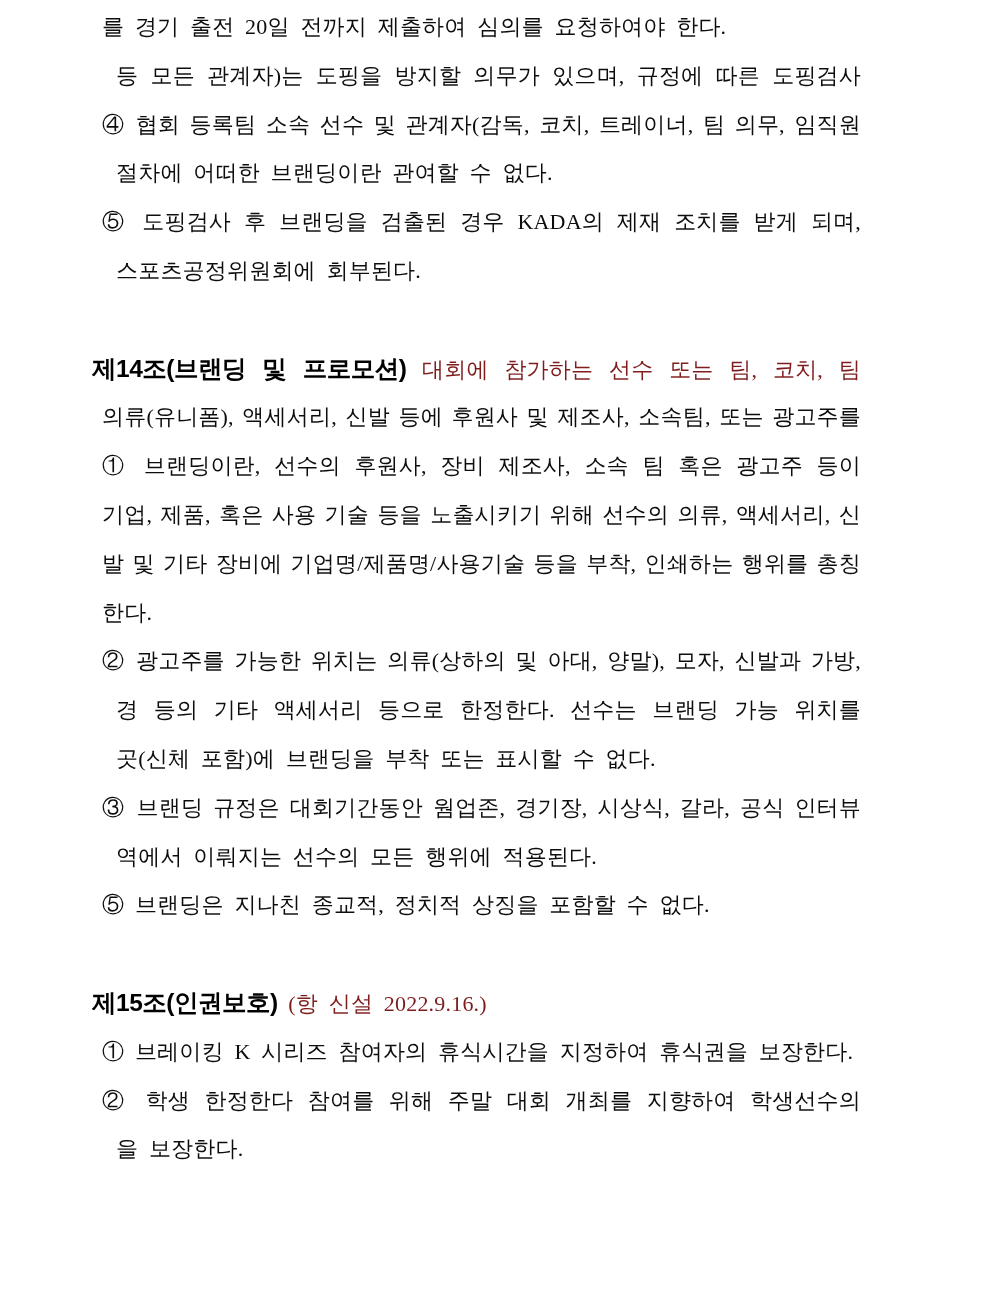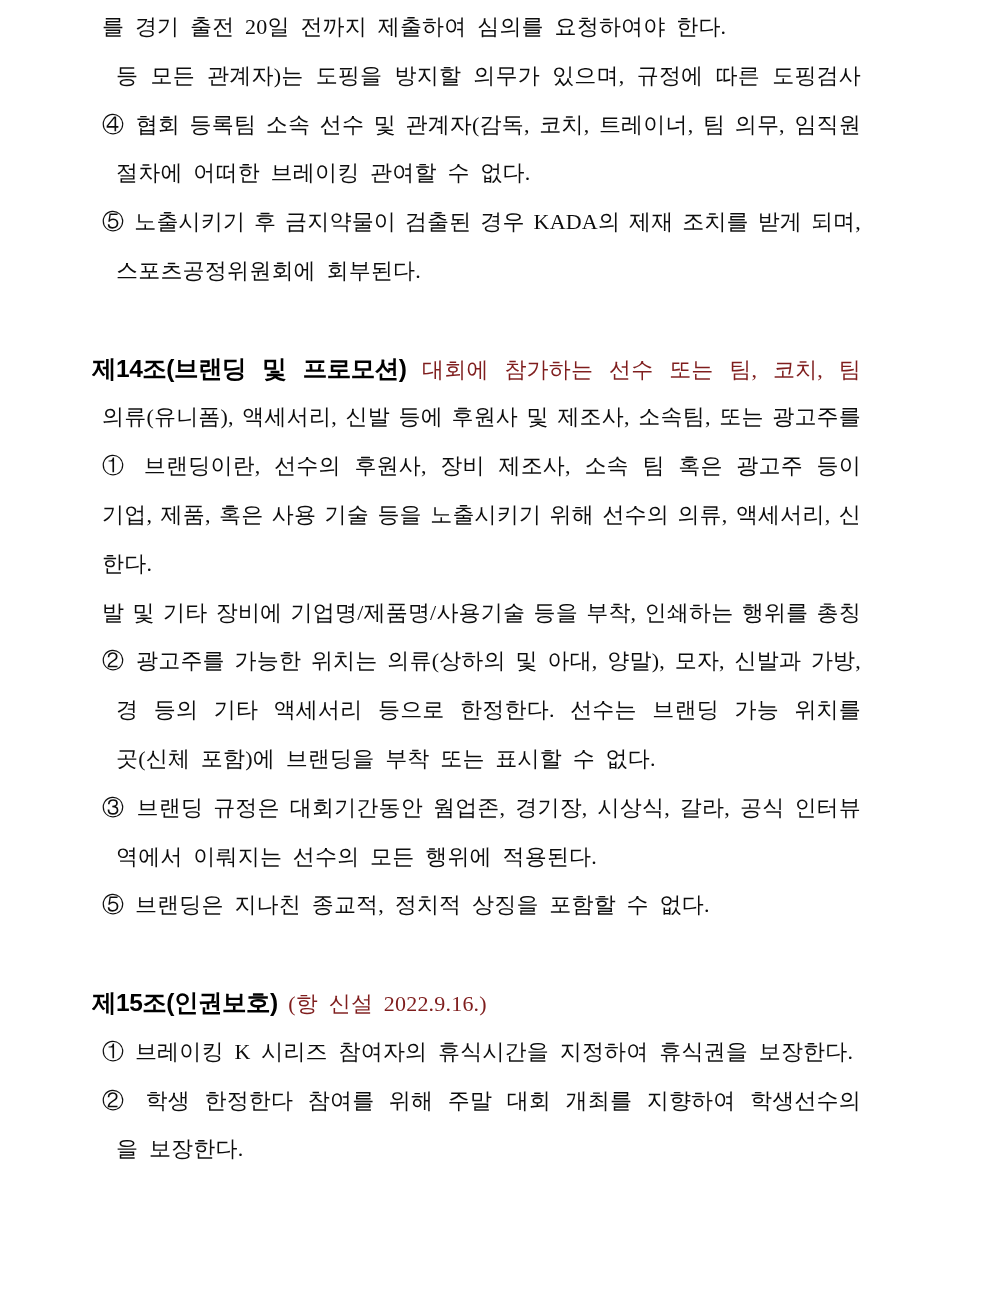--- a/index.html
+++ b/index.html
@@ -57,30 +57,30 @@
   }
   .line.blank {  }
 </style>
 </head>
 <body>
 
 <main class="page">
     <div class="line body indent-1">를 경기 출전 20일 전까지 제출하여 심의를 요청하여야 한다.</div>
     <div class="line body justify indent-2">등 모든 관계자)는 도핑을 방지할 의무가 있으며, 규정에 따른 도핑검사</div>
     <div class="line body justify indent-1">④ 협회 등록팀 소속 선수 및 관계자(감독, 코치, 트레이너, 팀 의무, 임직원</div>
-    <div class="line body indent-2">절차에 어떠한 브레이킹 관여할 수 없다.</div>
-    <div class="line body justify indent-1">⑤ 노출시키기 후 금지약물이 검출된 경우 KADA의 제재 조치를 받게 되며,</div>
+    <div class="line body indent-2">절차에 어떠한 브랜딩이란 관여할 수 없다.</div>
+    <div class="line body justify indent-1">⑤ 도핑검사 후 브랜딩을 검출된 경우 KADA의 제재 조치를 받게 되며,</div>
     <div class="line body indent-2">스포츠공정위원회에 회부된다.</div>
     <div class="line blank indent-0"></div>
     <div class="line header justify indent-0"><span class="heading-bold">제14조(브랜딩 및 프로모션)</span> <span class="heading-rest">대회에 참가하는 선수 또는 팀, 코치, 팀 오피셜은</span></div>
     <div class="line body justify indent-1">의류(유니폼), 액세서리, 신발 등에 후원사 및 제조사, 소속팀, 또는 광고주를</div>
     <div class="line body justify indent-1">① 브랜딩이란, 선수의 후원사, 장비 제조사, 소속 팀 혹은 광고주 등이 자신의</div>
     <div class="line body justify indent-1">기업, 제품, 혹은 사용 기술 등을 노출시키기 위해 선수의 의류, 액세서리, 신</div>
+    <div class="line body justify indent-1">발 및 기타 장비에 기업명/제품명/사용기술 등을 부착, 인쇄하는 행위를 총칭</div>
     <div class="line body indent-1">한다.</div>
-    <div class="line body justify indent-1">발 및 기타 장비에 기업명/제품명/사용기술 등을 부착, 인쇄하는 행위를 총칭</div>
     <div class="line body justify indent-1">② 광고주를 가능한 위치는 의류(상하의 및 아대, 양말), 모자, 신발과 가방, 안</div>
     <div class="line body justify indent-2">경 등의 기타 액세서리 등으로 한정한다. 선수는 브랜딩 가능 위치를 제외한</div>
     <div class="line body indent-2">곳(신체 포함)에 브랜딩을 부착 또는 표시할 수 없다.</div>
     <div class="line body justify indent-1">③ 브랜딩 규정은 대회기간동안 웜업존, 경기장, 시상식, 갈라, 공식 인터뷰 구</div>
     <div class="line body indent-2">역에서 이뤄지는 선수의 모든 행위에 적용된다.</div>
     <div class="line body indent-1">⑤ 브랜딩은 지나친 종교적, 정치적 상징을 포함할 수 없다.</div>
     <div class="line blank indent-0"></div>
     <div class="line header indent-0"><span class="heading-bold">제15조(인권보호)</span> <span class="heading-rest">(항 신설 2022.9.16.)</span></div>
     <div class="line body indent-1">① 브레이킹 K 시리즈 참여자의 휴식시간을 지정하여 휴식권을 보장한다.</div>
     <div class="line body justify indent-1">② 학생 한정한다 참여를 위해 주말 대회 개최를 지향하여 학생선수의 학습권</div>

